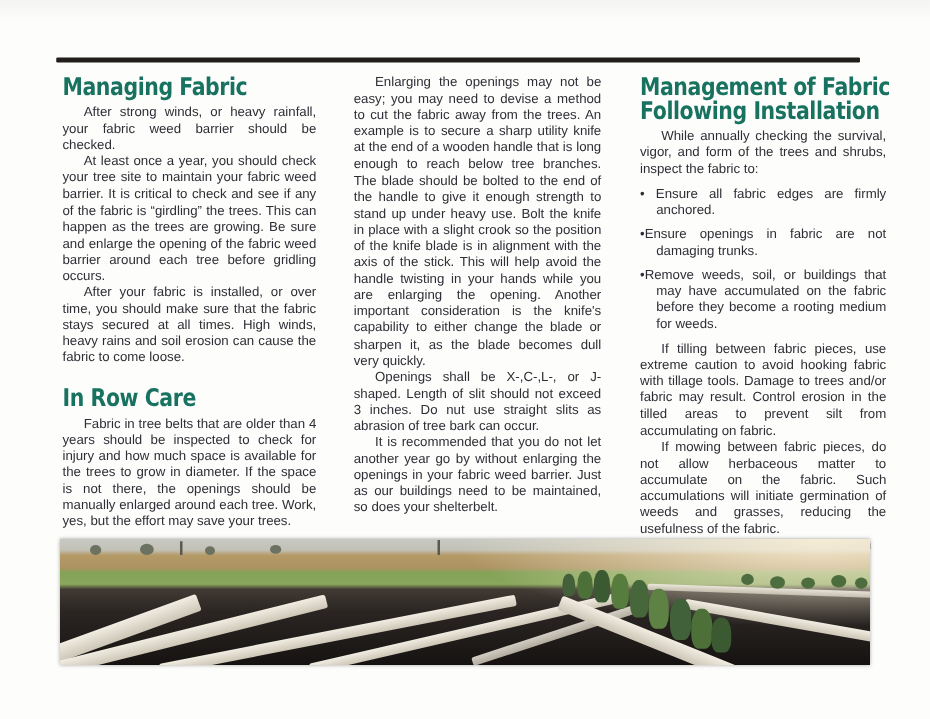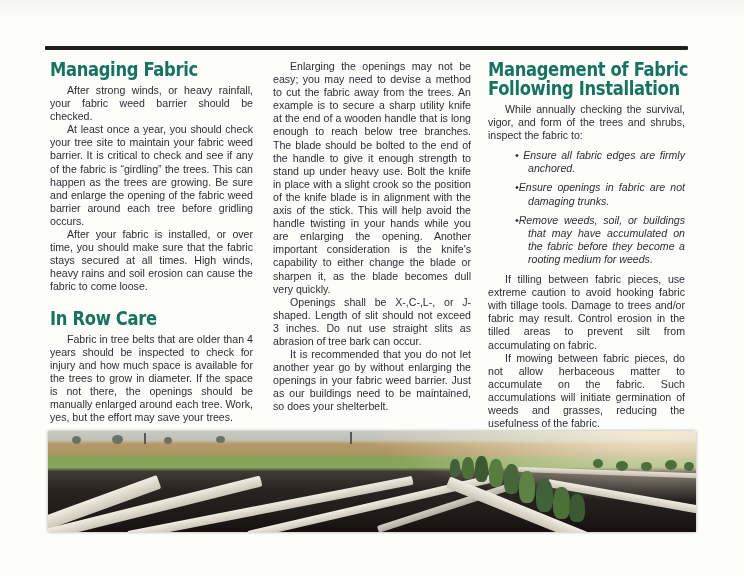--- a/index.html
+++ b/index.html
@@ -8,31 +8,31 @@
     background:linear-gradient(180deg,#f4f4f3 0,#fdfdfc 18px,#fdfdfc 100%);
     font-family:"Liberation Sans",sans-serif;
   }
   .page{position:absolute;inset:0;}
   .top-rule{
     position:absolute;left:45px;top:46px;width:643px;height:4px;
     background:#211e1c;border-radius:1px;
   }
   .col{position:absolute;top:60px;color:#2d2d35;font-size:10.6px;line-height:13.1px;text-align:justify;}
   .col1{left:50px;width:203px;}
-  .col2{left:273px;width:198px;}
-  .col3{left:488px;width:197px;}
+  .col2{left:283px;width:198px;}
+  .col3{left:512px;width:197px;}
   .heading{
     font-family:"DejaVu Sans",sans-serif;font-weight:bold;
     font-size:19.5px;line-height:19px;color:#17725f;letter-spacing:-0.4px;
     transform:scaleX(0.84);transform-origin:0 50%;
     margin:0 0 5px 0;text-align:left;white-space:nowrap;
   }
   .heading2{margin-top:15px;}
   .col p{margin:0;text-indent:17px;}
-  .bullets{margin:7px 0 7px 27px;padding:0;list-style:none;font-style:italic;}
+  .bullets{margin:7px 0 7px 0;padding:0;list-style:none;}
   .bullets li{padding-left:13px;text-indent:-13px;margin:0 0 6px 0;}
   
   .photo{
     position:absolute;left:48px;top:431px;width:648px;height:101px;overflow:hidden;
     background:linear-gradient(180deg,
       #c7c9c3 0%, #c2c1b6 9%,
       #b59a67 13%, #ab9262 23%,
       #83a356 27%, #8aa75c 36%,
       #413a34 40%, #2a2522 58%, #201c1a 80%, #151211 100%);
     box-shadow:0 0 3px rgba(0,0,0,.35);

